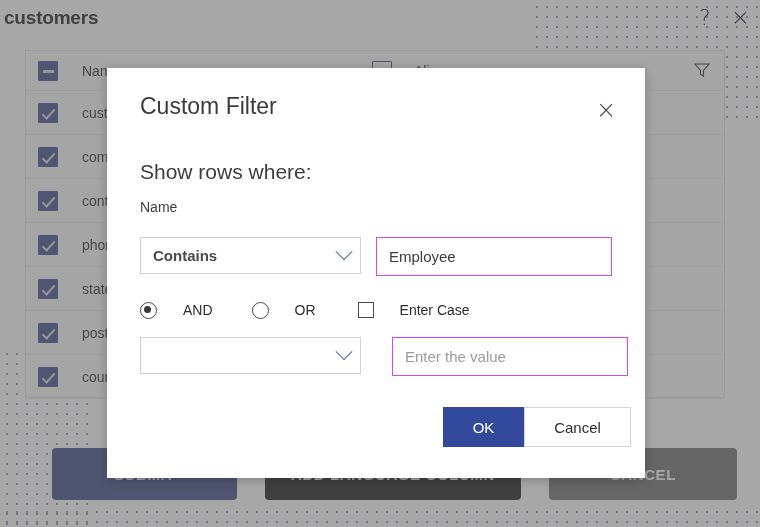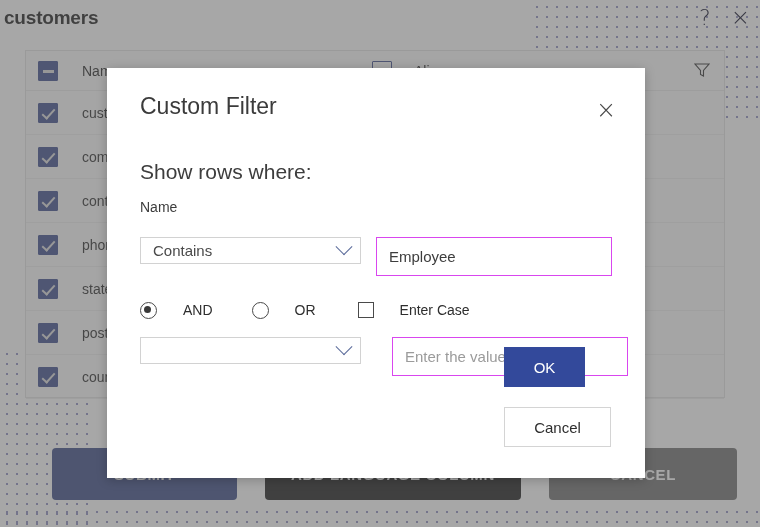--- a/index.html
+++ b/index.html
@@ -199,27 +199,28 @@
     position: absolute;
     left: 33px; top: 169px;
     display: flex; gap: 15px;
   }
   .row2 {
     position: absolute;
     left: 33px; top: 269px;
     display: flex; gap: 31px;
   }
   .ddl {
-    width: 221px; height: 27px;
+    width: 221px; height: 37px;
     border: 1px solid #d2d2d2;
     background: #fff;
     display: flex; align-items: center;
     padding: 0 10px 0 12px;
     justify-content: space-between;
     cursor: pointer;
+    font-weight: bold;
   }
   .ddl-text { font-size: 15px; color: #4a4a4a; }
   .chev {
     width: 12px; height: 12px;
     border: solid #5a6a9a;
     border-width: 0 1.6px 1.6px 0;
     transform: rotate(45deg) translate(-3px,-3px);
   }
   .txt {
     width: 236px; height: 39px;
@@ -263,22 +264,22 @@
     width: 16px; height: 16px;
     border: 1.6px solid #4a4a4a;
     background: #fff;
     cursor: pointer;
     display: inline-block;
   }
   .mcase-label { margin-left: 9px; }
 
   .modal-actions {
     position: absolute;
-    right: 34px; bottom: 31px;
-    display: flex; gap: 20px; flex-direction: column;
+    right: 14px; bottom: 31px;
+    display: flex; gap: 0;
   }
   .btn-ok {
     width: 81px; height: 40px;
     background: #33499b;
     color: #fff;
     border: none;
     font-size: 15px;
     cursor: pointer;
     font-family: "Liberation Sans", sans-serif;
   }

